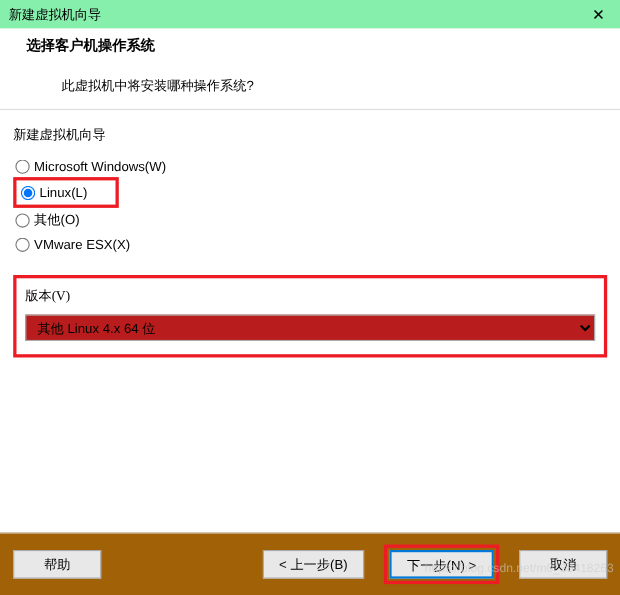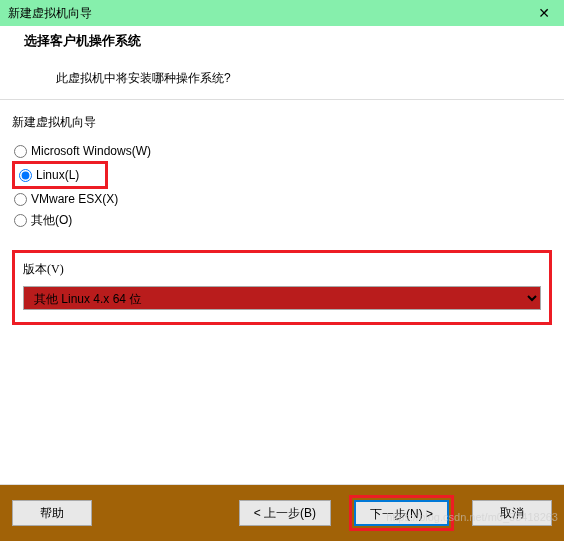--- a/index.html
+++ b/index.html
@@ -169,25 +169,25 @@
       <label>Microsoft Windows(W)</label>
     </div>
     <div class="highlight-linux">
       <div class="radio-item">
         <input type="radio" name="os" checked="" style="">
         <label>Linux(L)</label>
       </div>
     </div>
     <div class="radio-item">
       <input type="radio" name="os" style="">
-      <label>VMware ESX(X)</label>
+      <label>其他(O)</label>
     </div>
     <div class="radio-item">
       <input type="radio" name="os" style="">
-      <label>其他(O)</label>
+      <label>VMware ESX(X)</label>
     </div>
   </div>
 
   <div class="version-section">
     <div class="version-label">版本(V)</div>
     <select class="version-select">
       <option>其他 Linux 4.x 64 位</option>
     </select>
   </div>
 </div>

